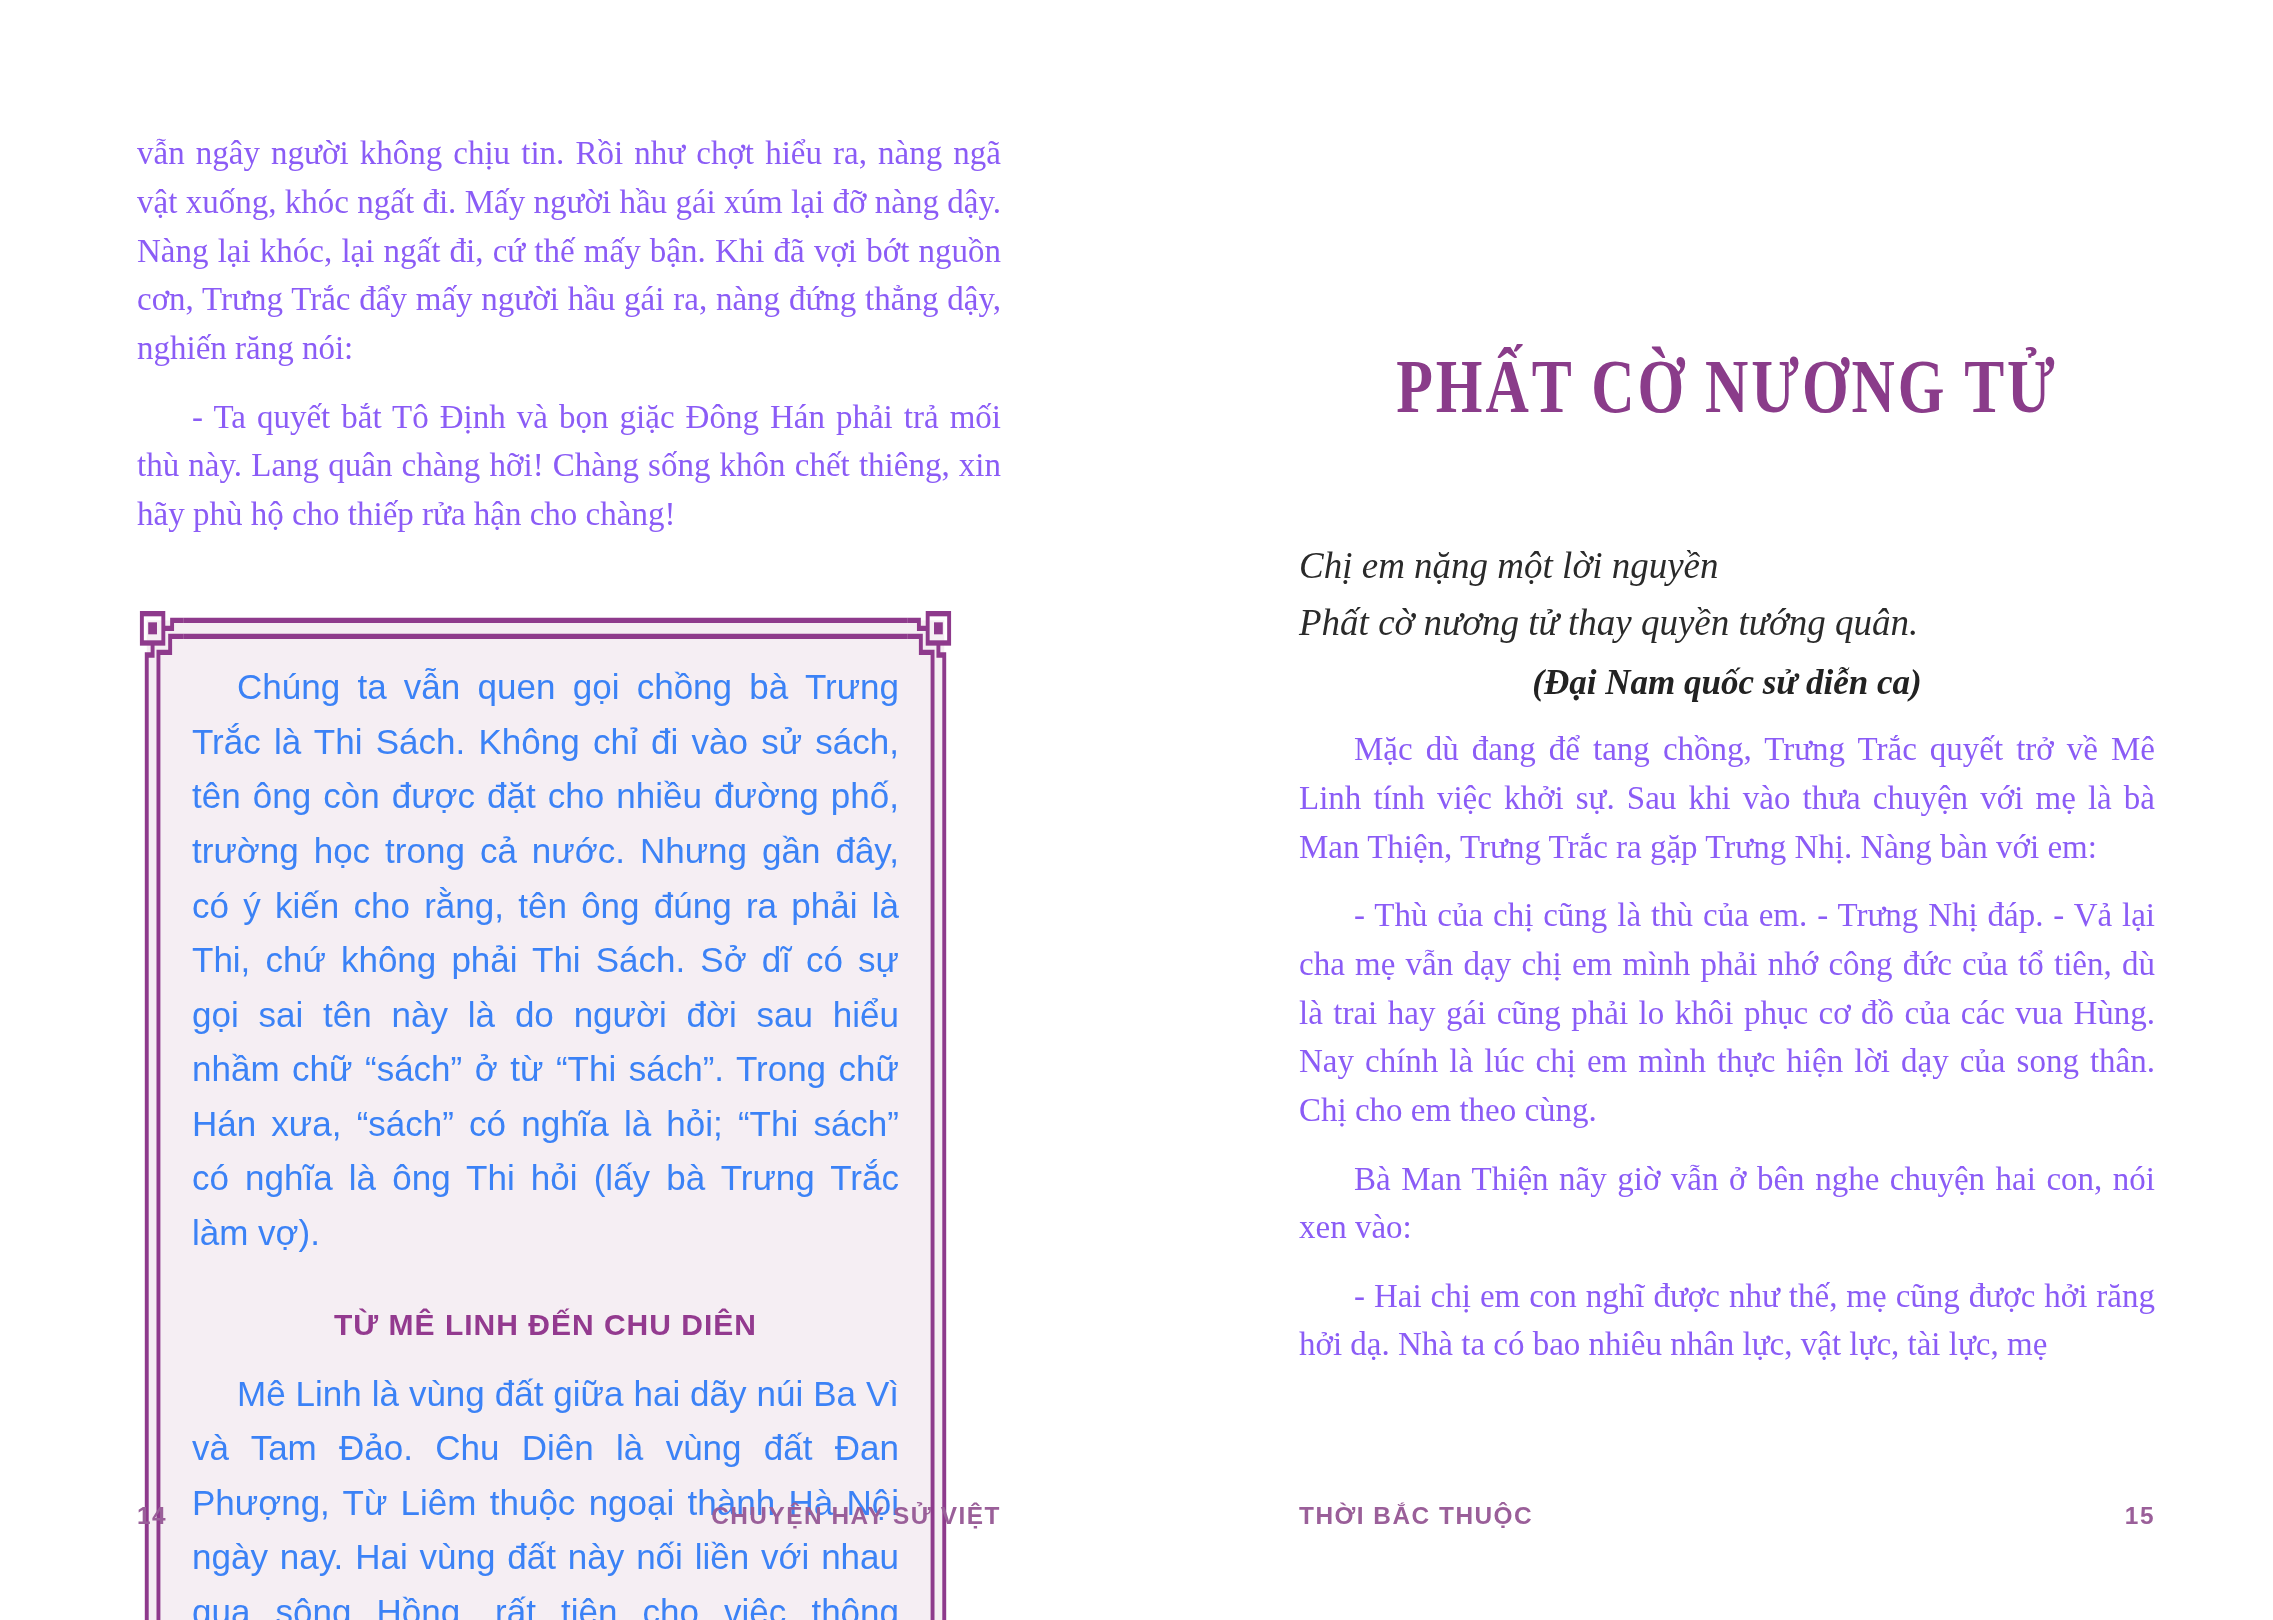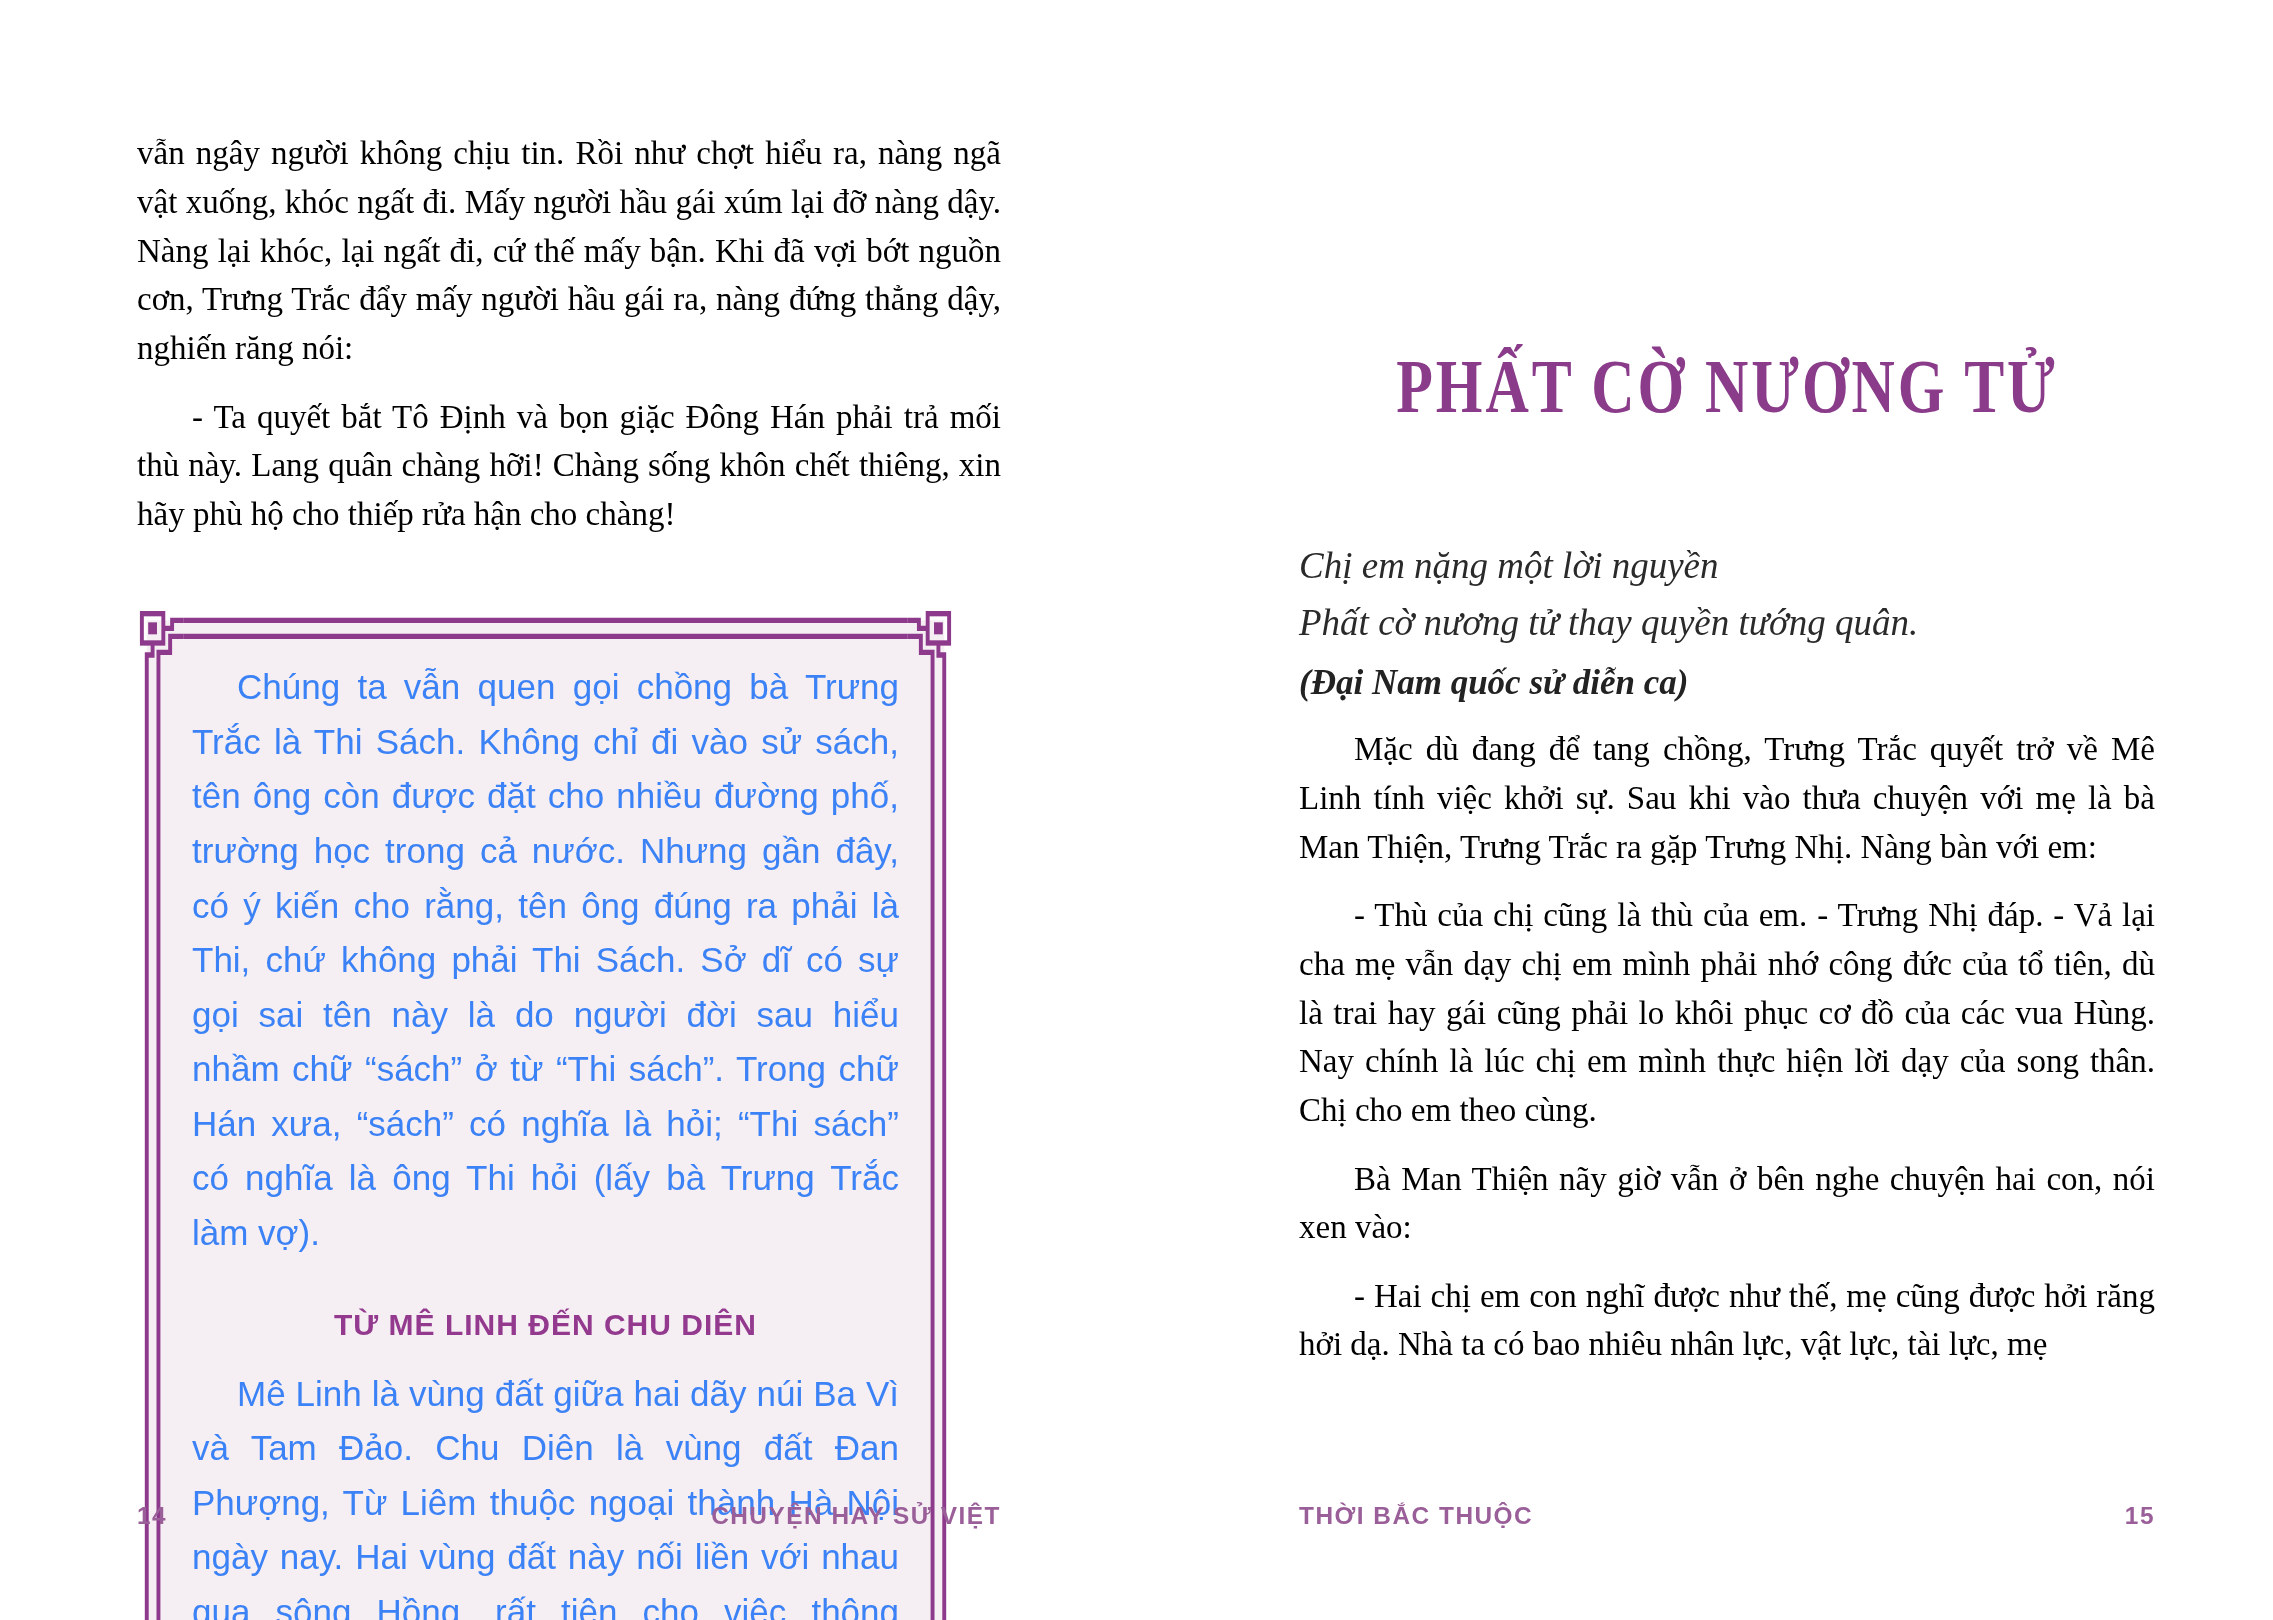--- a/index.html
+++ b/index.html
@@ -4,21 +4,21 @@
 <style>
   html,body{margin:0;padding:0;}
   body{
     width:2273px;height:1621px;position:relative;background:#ffffff;
     font-family:"Liberation Serif","DejaVu Serif",serif;color:#232323;
     overflow:hidden;
   }
   .col{position:absolute;}
   .col-left{left:137px;top:129px;width:864px;}
   .col-right{left:1299px;top:353px;width:856px;}
-  .bodytext{font-size:33px;line-height:1.48;text-align:justify;margin:0 0 19.5px 0;color:#000000;}
+  .bodytext{font-size:33px;line-height:1.48;text-align:justify;margin:0 0 19.5px 0;color:#8b5cf6;}
   .indent{text-indent:55px;}
   
   .infobox{position:relative;margin-top:68px;width:817px;min-height:824px;}
   .infobox .frame{position:absolute;inset:0;width:100%;height:100%;}
   .infobox-content{position:relative;padding:53px 55px 39px 55px;}
   .infobox h3{
     font-family:"Liberation Sans","DejaVu Sans",sans-serif;
     font-size:30px;font-weight:bold;color:#933a8f;text-align:center;
     letter-spacing:1px;margin:0 0 25px 0;
   }
@@ -30,21 +30,21 @@
   .infobox .section2{margin-top:47px;}
   
   .chapter-title{
     text-align:center;margin:0 0 115px 0;color:#8a3c8a;
   }
   .chapter-title span{
     display:inline-block;transform:scaleY(1.28);transform-origin:center;
     font-size:60px;font-weight:bold;letter-spacing:2.9px;white-space:nowrap;
   }
   .verse{font-size:37px;font-style:italic;line-height:1.55;color:#2a2a2a;}
-  .attribution{font-size:35px;font-style:italic;font-weight:bold;text-align:left;margin-top:11.7px;color:#222;}
+  .attribution{font-size:35px;font-style:italic;font-weight:bold;text-align:center;margin-top:11.7px;color:#222;}
   .right-paras{margin-top:21.5px;}
   
   .footer{position:absolute;top:1502px;font-family:"Liberation Sans","DejaVu Sans",sans-serif;
     font-size:24.4px;color:#9a5f99;letter-spacing:1.5px;font-weight:600;}
   .f-left-num{left:137px;}
   .f-left-title{left:137px;width:864px;text-align:right;}
   .f-right-title{left:1299px;}
   .f-right-num{left:1299px;width:856px;text-align:right;}
 </style>
 </head>

